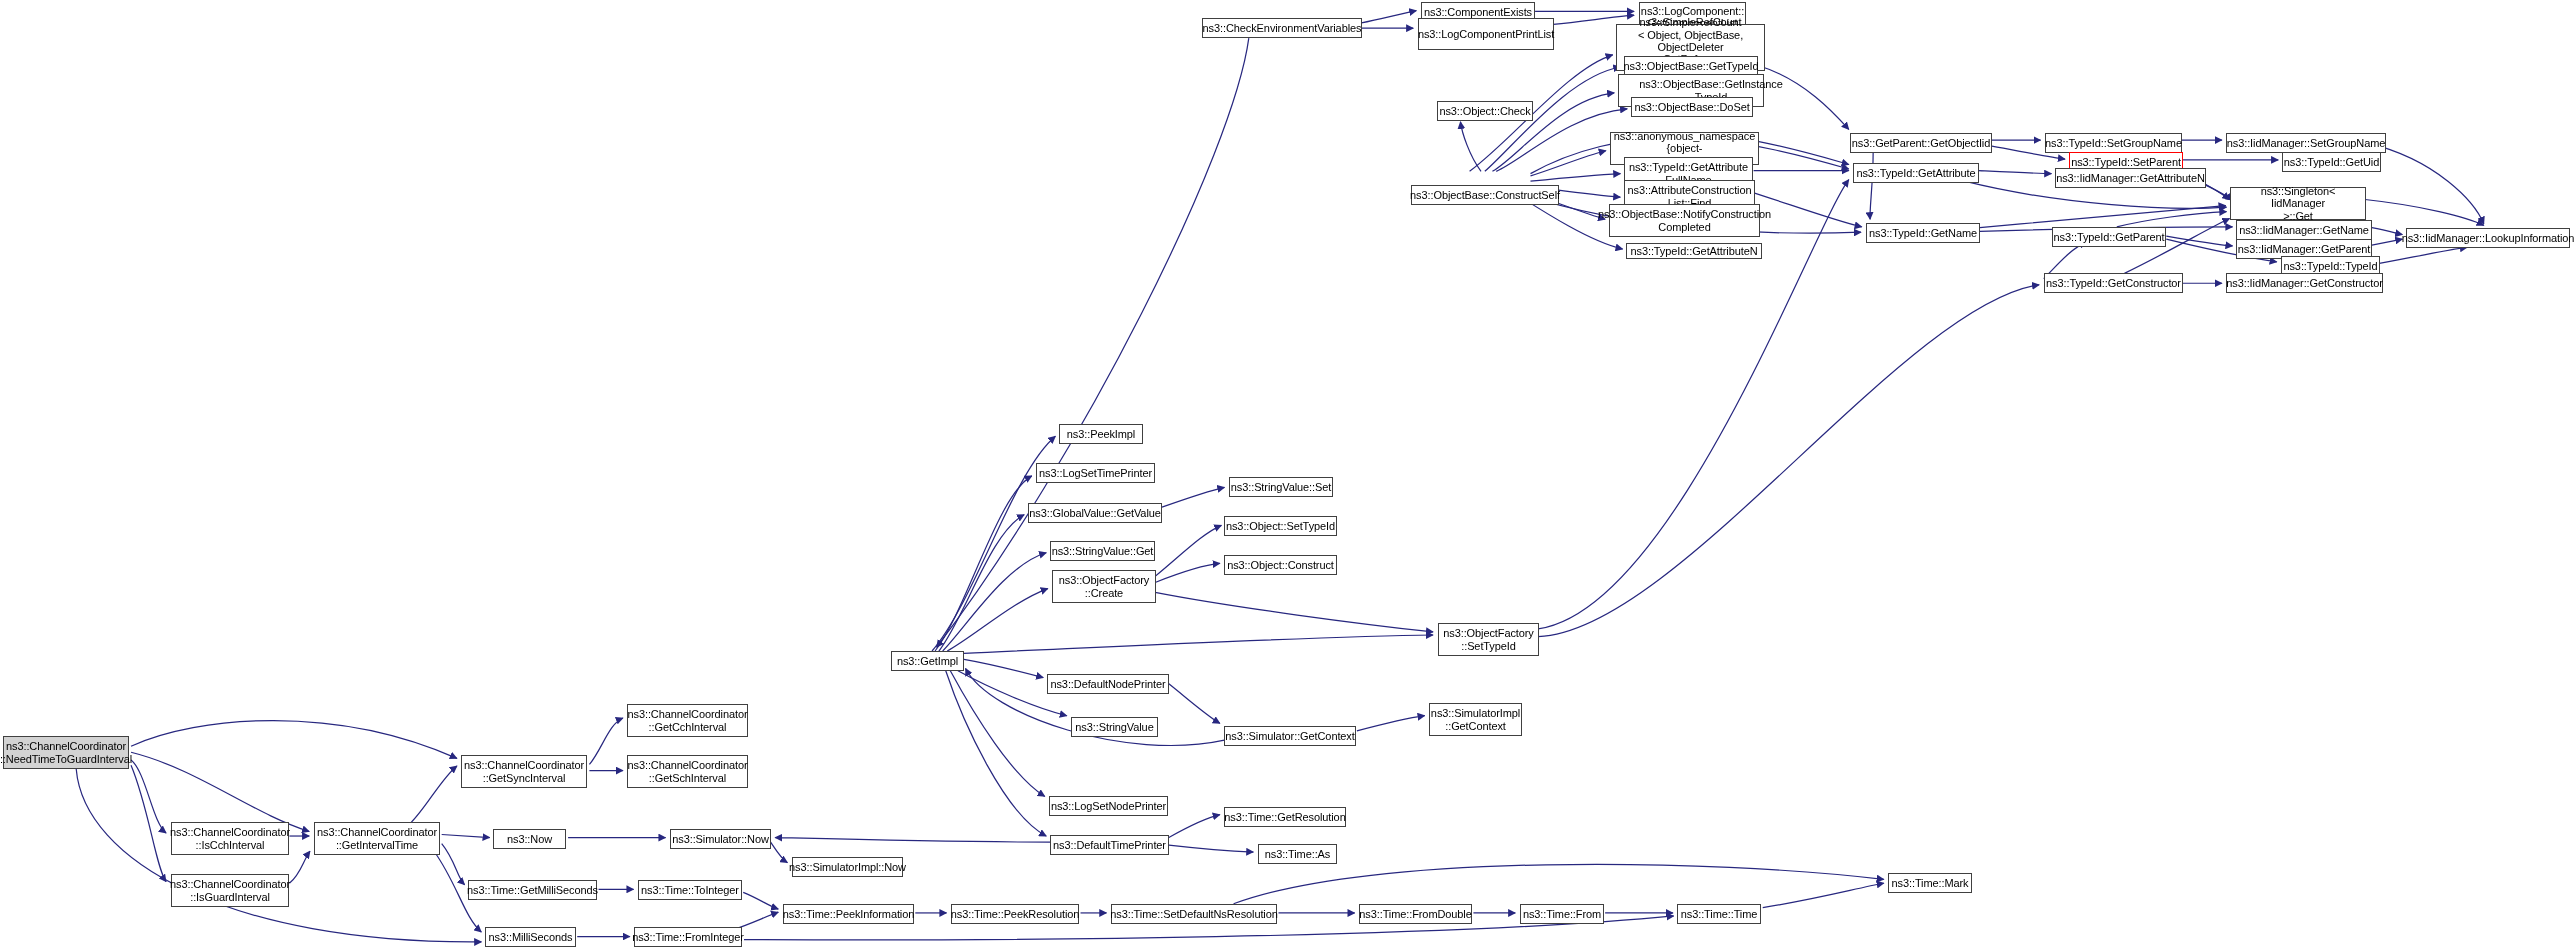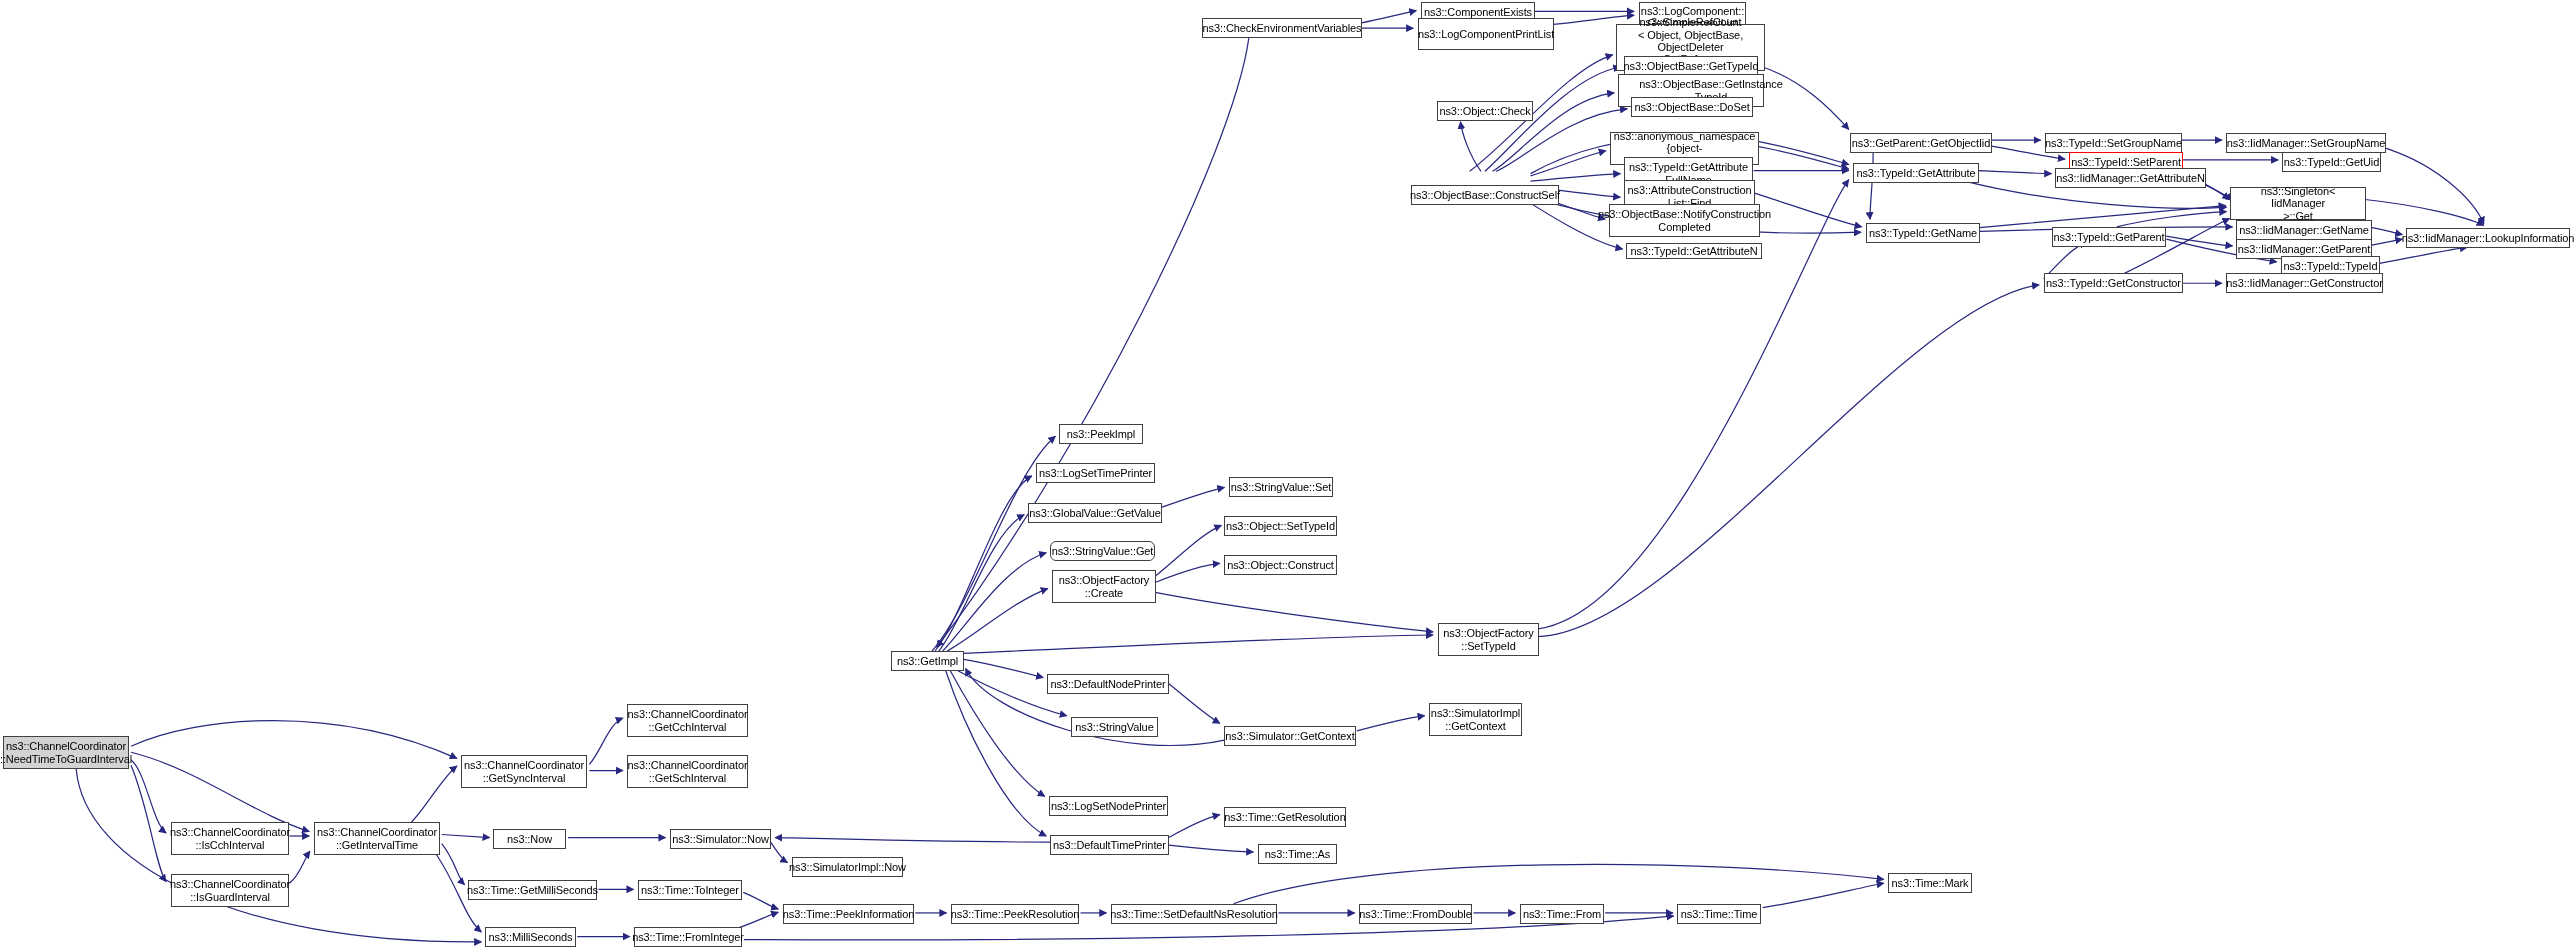--- a/index.html
+++ b/index.html
@@ -191,21 +191,21 @@
       <div class="node" style="left: 1224px; top: 726px; width: 132px; height: 20px;"><span class="lbl">ns3::Simulator::GetContext</span></div>
       <div class="node" style="left: 1429px; top: 703px; width: 93px; height: 33px;"><span class="lbl">ns3::SimulatorImpl
 ::GetContext</span></div>
       <div class="node" style="left: 1049px; top: 796px; width: 119px; height: 20px;"><span class="lbl">ns3::LogSetNodePrinter</span></div>
       <div class="node" style="left: 1050px; top: 835px; width: 119px; height: 20px;"><span class="lbl">ns3::DefaultTimePrinter</span></div>
       <div class="node" style="left: 1224px; top: 807px; width: 122px; height: 20px;"><span class="lbl">ns3::Time::GetResolution</span></div>
       <div class="node" style="left: 1258px; top: 844px; width: 79px; height: 20px;"><span class="lbl">ns3::Time::As</span></div>
       <div class="node" style="left: 1059px; top: 424px; width: 84px; height: 20px;"><span class="lbl">ns3::PeekImpl</span></div>
       <div class="node" style="left: 1036px; top: 463px; width: 119px; height: 20px;"><span class="lbl">ns3::LogSetTimePrinter</span></div>
       <div class="node" style="left: 1028px; top: 503px; width: 134px; height: 20px;"><span class="lbl">ns3::GlobalValue::GetValue</span></div>
-      <div class="node" style="left: 1050px; top: 541px; width: 105px; height: 20px; border-radius: 6px;"><span class="lbl">ns3::StringValue::Get</span></div>
+      <div class="node" style="left: 1050px; top: 541px; width: 105px; height: 20px;"><span class="lbl">ns3::StringValue::Get</span></div>
       <div class="node" style="left: 1052px; top: 570px; width: 104px; height: 33px;"><span class="lbl">ns3::ObjectFactory
 ::Create</span></div>
       <div class="node" style="left: 1229px; top: 477px; width: 104px; height: 20px;"><span class="lbl">ns3::StringValue::Set</span></div>
       <div class="node" style="left: 1224px; top: 516px; width: 113px; height: 20px;"><span class="lbl">ns3::Object::SetTypeId</span></div>
       <div class="node" style="left: 1224px; top: 555px; width: 113px; height: 20px;"><span class="lbl">ns3::Object::Construct</span></div>
       <div class="node" style="left: 1438px; top: 623px; width: 101px; height: 33px;"><span class="lbl">ns3::ObjectFactory
 ::SetTypeId</span></div>
       <div class="node" style="left: 1202px; top: 18.3px; width: 160px; height: 20px;"><span class="lbl">ns3::CheckEnvironmentVariables</span></div>
       <div class="node" style="left: 1421px; top: 2.3px; width: 114px; height: 20px;"><span class="lbl">ns3::ComponentExists</span></div>
       <div class="node" style="left: 1418px; top: 18.3px; width: 136px; height: 32px;"><span class="lbl">ns3::LogComponentPrintList</span></div>

